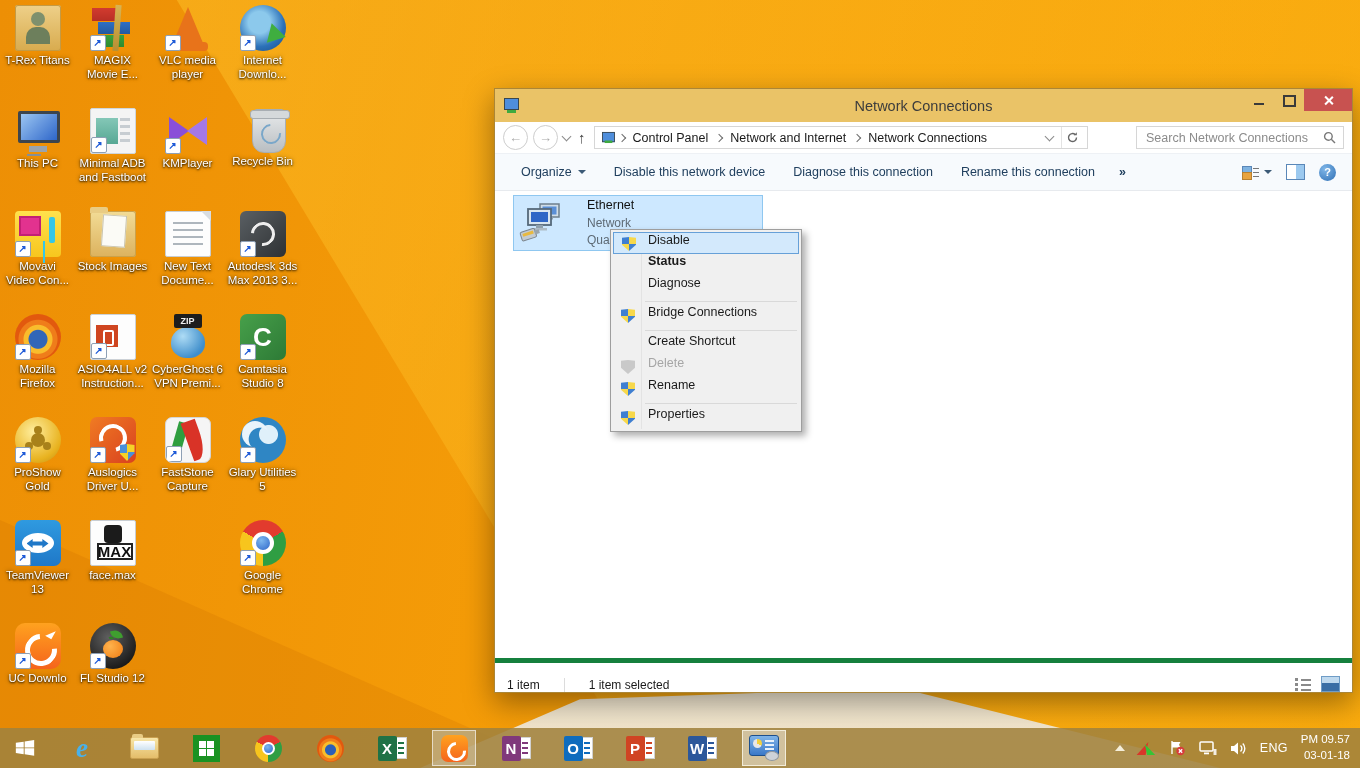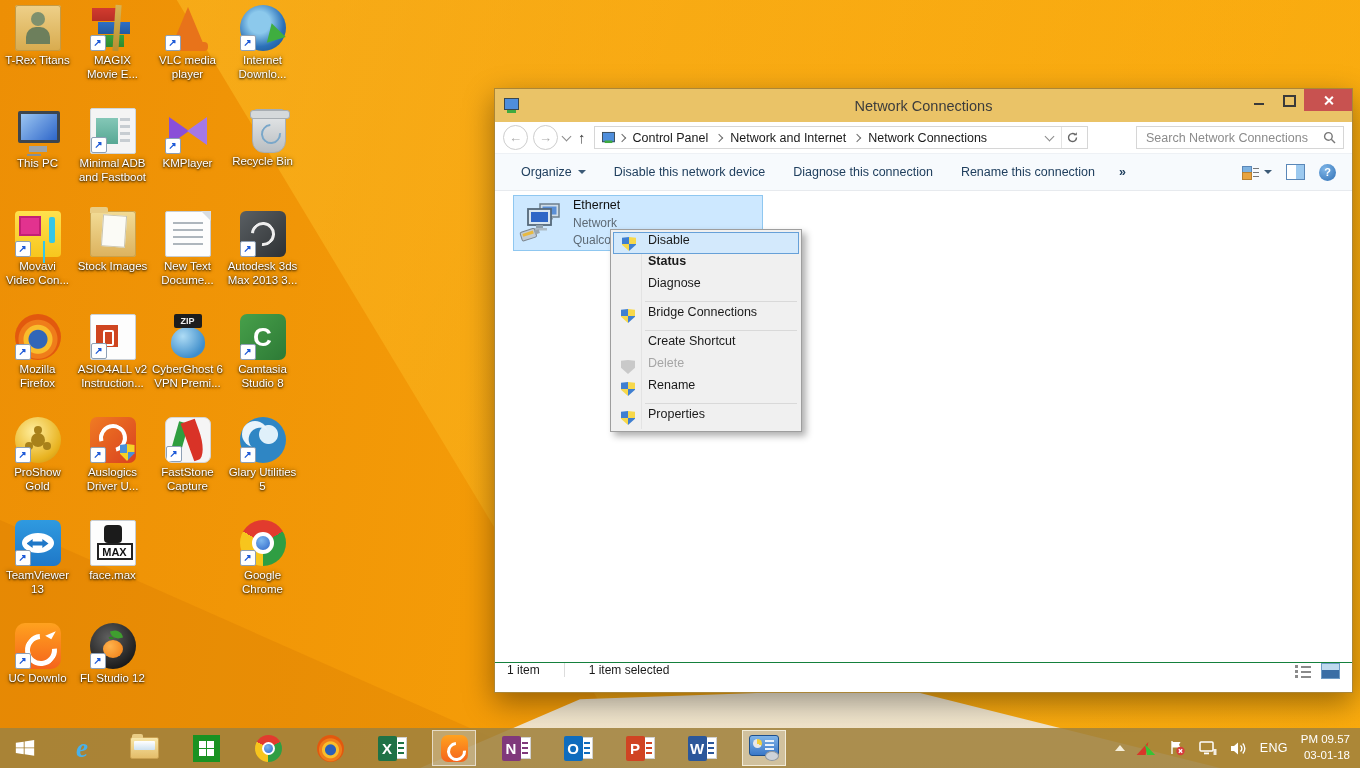--- a/index.html
+++ b/index.html
@@ -117,21 +117,21 @@
   .i-glary::before{content:"";position:absolute;left:2px;top:4px;width:26px;height:26px;border-radius:50%;
       background:radial-gradient(circle at 70% 70%,transparent 0 11px,#e9f4fb 12px)}
 
   .i-tv{background:linear-gradient(180deg,#2f9ae0,#1f78c8);border-radius:7px}
   .i-tv::before{content:"";position:absolute;left:7px;top:13px;width:32px;height:20px;background:#fff;border-radius:50%}
   .i-tv::after{content:"";position:absolute;left:12px;top:19px;width:22px;height:9px;background:#1f78c8;
       clip-path:polygon(0 50%,28% 0,28% 28%,72% 28%,72% 0,100% 50%,72% 100%,72% 72%,28% 72%,28% 100%)}
 
   .i-facemax{background:#fdfdfd;border:1px solid #c8cdd2;border-radius:2px;box-sizing:border-box}
   .i-facemax::before{content:"";position:absolute;left:13px;top:4px;width:18px;height:18px;background:#1b1b1b;border-radius:4px}
-  .i-facemax .glyphbox{left:6px;bottom:5px;width:32px;height:13px;border:2px solid #222;color:#111;font-size:11px;background:#fff}
+  .i-facemax .glyphbox{left:6px;bottom:5px;width:32px;height:13px;border:2px solid #222;color:#111;font-size:15px;background:#fff}
 
   .i-chrome{border-radius:50%;background:conic-gradient(from 60deg,#2f9e43 0 120deg,#f7c51d 120deg 240deg,#e23b2e 240deg 360deg)}
   .i-chrome::before{content:"";position:absolute;left:12px;top:12px;width:22px;height:22px;border-radius:50%;background:#fff}
   .i-chrome::after{content:"";position:absolute;left:16px;top:16px;width:14px;height:14px;border-radius:50%;background:radial-gradient(circle at 38% 32%,#7db7ef,#2e66c9)}
 
   .i-uc{background:linear-gradient(180deg,#ffa21f,#f5641c);border-radius:10px}
   .i-uc::before{content:"";position:absolute;left:10px;top:11px;width:22px;height:22px;border:5px solid #fff;
       border-radius:50%;border-top-color:transparent;transform:rotate(40deg)}
   .i-uc::after{content:"";position:absolute;right:7px;top:6px;width:0;height:0;
       border-left:7px solid transparent;border-bottom:9px solid #fff;transform:rotate(30deg)}
@@ -187,39 +187,39 @@
   .icon-viewlist::before{content:"";position:absolute;left:0;top:1px;width:8px;height:6px;background:#7fb2e0;border:1px solid #5a87b8}
   .icon-viewlist::after{content:"";position:absolute;left:0;bottom:0;width:8px;height:6px;background:#e8a33f;border:1px solid #b8802f}
   .icon-viewlist i{position:absolute;right:0;top:3px;width:6px;height:1.5px;background:#777;box-shadow:0 8px 0 #777,0 4px 0 #777}
   .icon-pane{width:17px;height:14px;border:1px solid #5a87b8;background:linear-gradient(90deg,#fff 0 52%,#9cc9ef 52%);cursor:pointer}
   .help{width:17px;height:17px;border-radius:50%;background:radial-gradient(circle at 35% 30%,#7fb6e8,#2f6fb4);
         color:#fff;font-size:11px;font-weight:bold;display:flex;align-items:center;justify-content:center;cursor:pointer}
 
   .content{flex:1;position:relative;background:#fff;overflow:hidden}
   .conn{position:absolute;left:18px;top:4px;width:250px;height:56px;background:#cde8ff;border:1px solid #8fc7f0;
         display:flex;align-items:center;padding:0 5px;box-sizing:border-box;cursor:pointer}
-  .conn-text{margin-left:10px;font-size:12px;line-height:1.4;overflow:hidden;white-space:nowrap}
+  .conn-text{margin-left:24px;font-size:12px;line-height:1.4;overflow:hidden;white-space:nowrap}
   .conn-l1{font-size:12.5px;color:#111}
   .conn-l2,.conn-l3{color:#5e6a75}
 
   .menu{position:absolute;left:115px;top:38px;width:192px;background:#f0f0f0;border:1px solid #9e9e9e;
         box-shadow:4px 4px 7px rgba(0,0,0,.32);padding:2px;z-index:6;box-sizing:border-box}
   .menu::before{content:"";position:absolute;left:30px;top:2px;bottom:2px;width:1px;background:#e3e3e3}
   .mi{height:22px;display:flex;align-items:flex-start;position:relative;padding-left:35px;font-size:12.5px;color:#1a1a1a;
       cursor:pointer;box-sizing:border-box;z-index:1}
   .mi.hl{background:#d3e9fc;border:1px solid #66a0d8;padding-left:34px}
   .mi.bold{font-weight:bold}
   .mi.disabled{color:#a6a6a6;cursor:default}
   .msep{height:1px;background:#d9d9d9;margin:3px 2px 3px 32px}
   .shield{position:absolute;left:8px;top:4px;width:14px;height:14px;
       background:conic-gradient(#f7d84b 0 90deg,#3f7fd1 90deg 180deg,#f7d84b 180deg 270deg,#3f7fd1 270deg 360deg);
       clip-path:polygon(0 6%,50% 0,100% 6%,100% 55%,50% 100%,0 55%)}
   .shield.gray{background:#c9c9c9}
 
-  .status{height:29px;flex:0 0 29px;border-top:1px solid #15803d;display:flex;align-items:flex-start;
+  .status{height:29px;flex:0 0 29px;border-top:5px solid #15803d;display:flex;align-items:flex-end;
           padding:0 12px;font-size:12px;color:#1a1a1a;gap:24px}
   .vline{width:1px;height:14px;background:#dcdcdc}
   .status-right{margin-left:auto;display:flex;align-items:center;gap:10px}
   .s-list{width:16px;height:14px;position:relative;cursor:pointer}
   .s-list::before{content:"";position:absolute;left:0;top:1px;width:3px;height:3px;background:#8a8a8a;box-shadow:0 5px 0 #8a8a8a,0 10px 0 #8a8a8a}
   .s-list::after{content:"";position:absolute;left:6px;top:2px;width:10px;height:1.5px;background:#8a8a8a;box-shadow:0 5px 0 #8a8a8a,0 10px 0 #8a8a8a}
   .s-thumb{width:17px;height:14px;border:1px solid #6f9cc6;background:linear-gradient(180deg,#bfd9ee 0 40%,#3a6ea5 40%);cursor:pointer}
 
   
   .taskbar{position:absolute;left:0;bottom:0;width:1360px;height:40px;background:rgba(160,130,62,.88);

